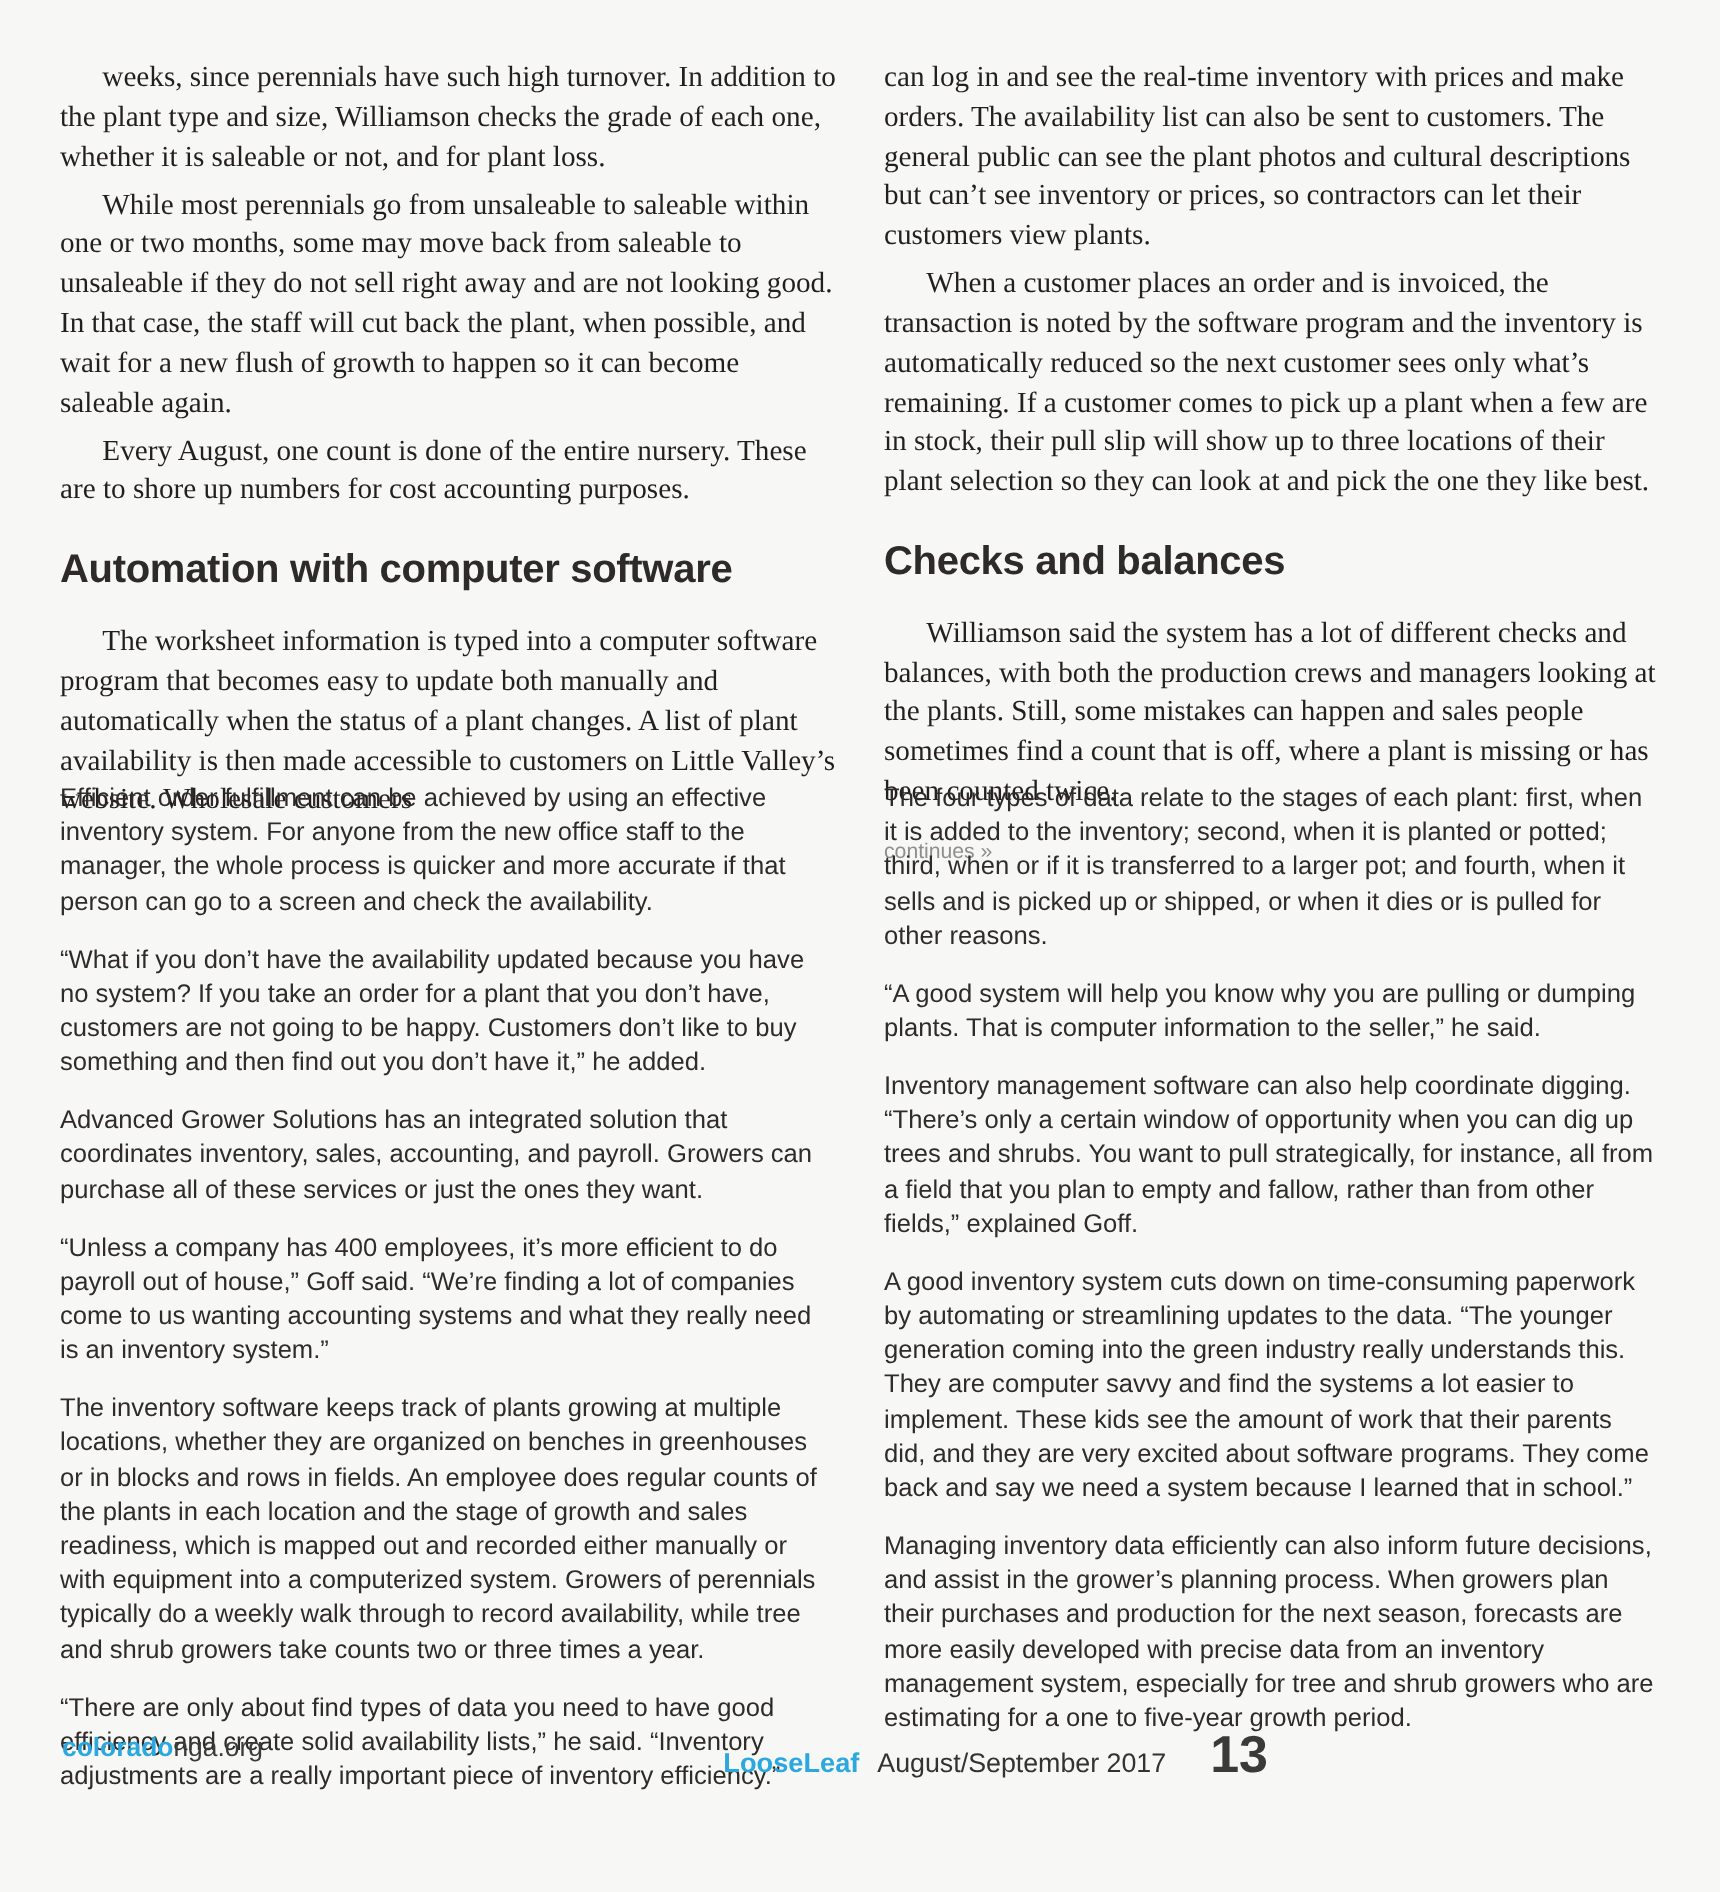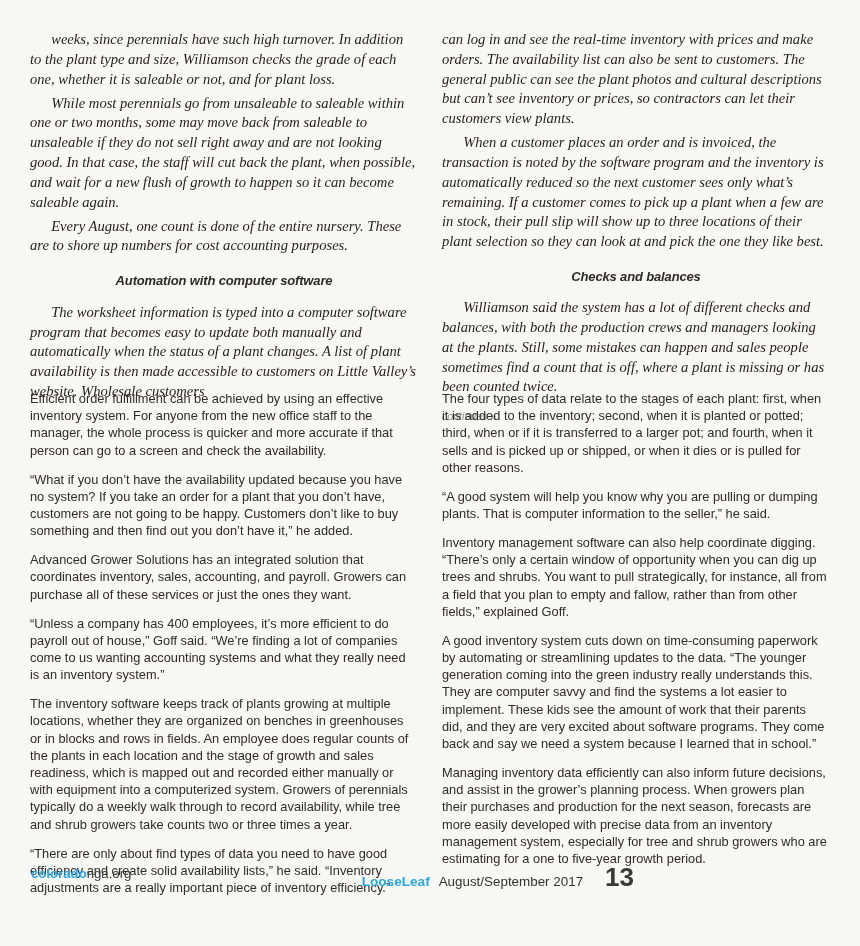--- a/index.html
+++ b/index.html
@@ -31,35 +31,33 @@
     display: flex;
     gap: 24px;
   }
   .serif-col {
     width: 388px;
     font-family: "Liberation Serif", "DejaVu Serif", serif;
     font-size: 14.6px;
     line-height: 1.355;
     color: #231f1d;
     text-align: left;
-    font-style: italic;
   }
   .serif-col p {
     margin: 0 0 0.30em 0;
     text-indent: 1.45em;
   }
   .serif-col p.noindent {
     text-indent: 0;
   }
   .section-head {
     font-family: "Liberation Sans", sans-serif;
     font-weight: bold;
-    font-size: 13px;
+    font-size: 20px;
     color: #2d2a27;
-    text-align: center;
     margin: 16px 0 13px 0;
     letter-spacing: -0.15px;
     text-indent: 0;
   }
   .continues {
     text-align: left;
     font-family: "Liberation Sans", sans-serif;
     font-size: 10.6px;
     color: #8e8e8a;
     margin-top: 12px;

